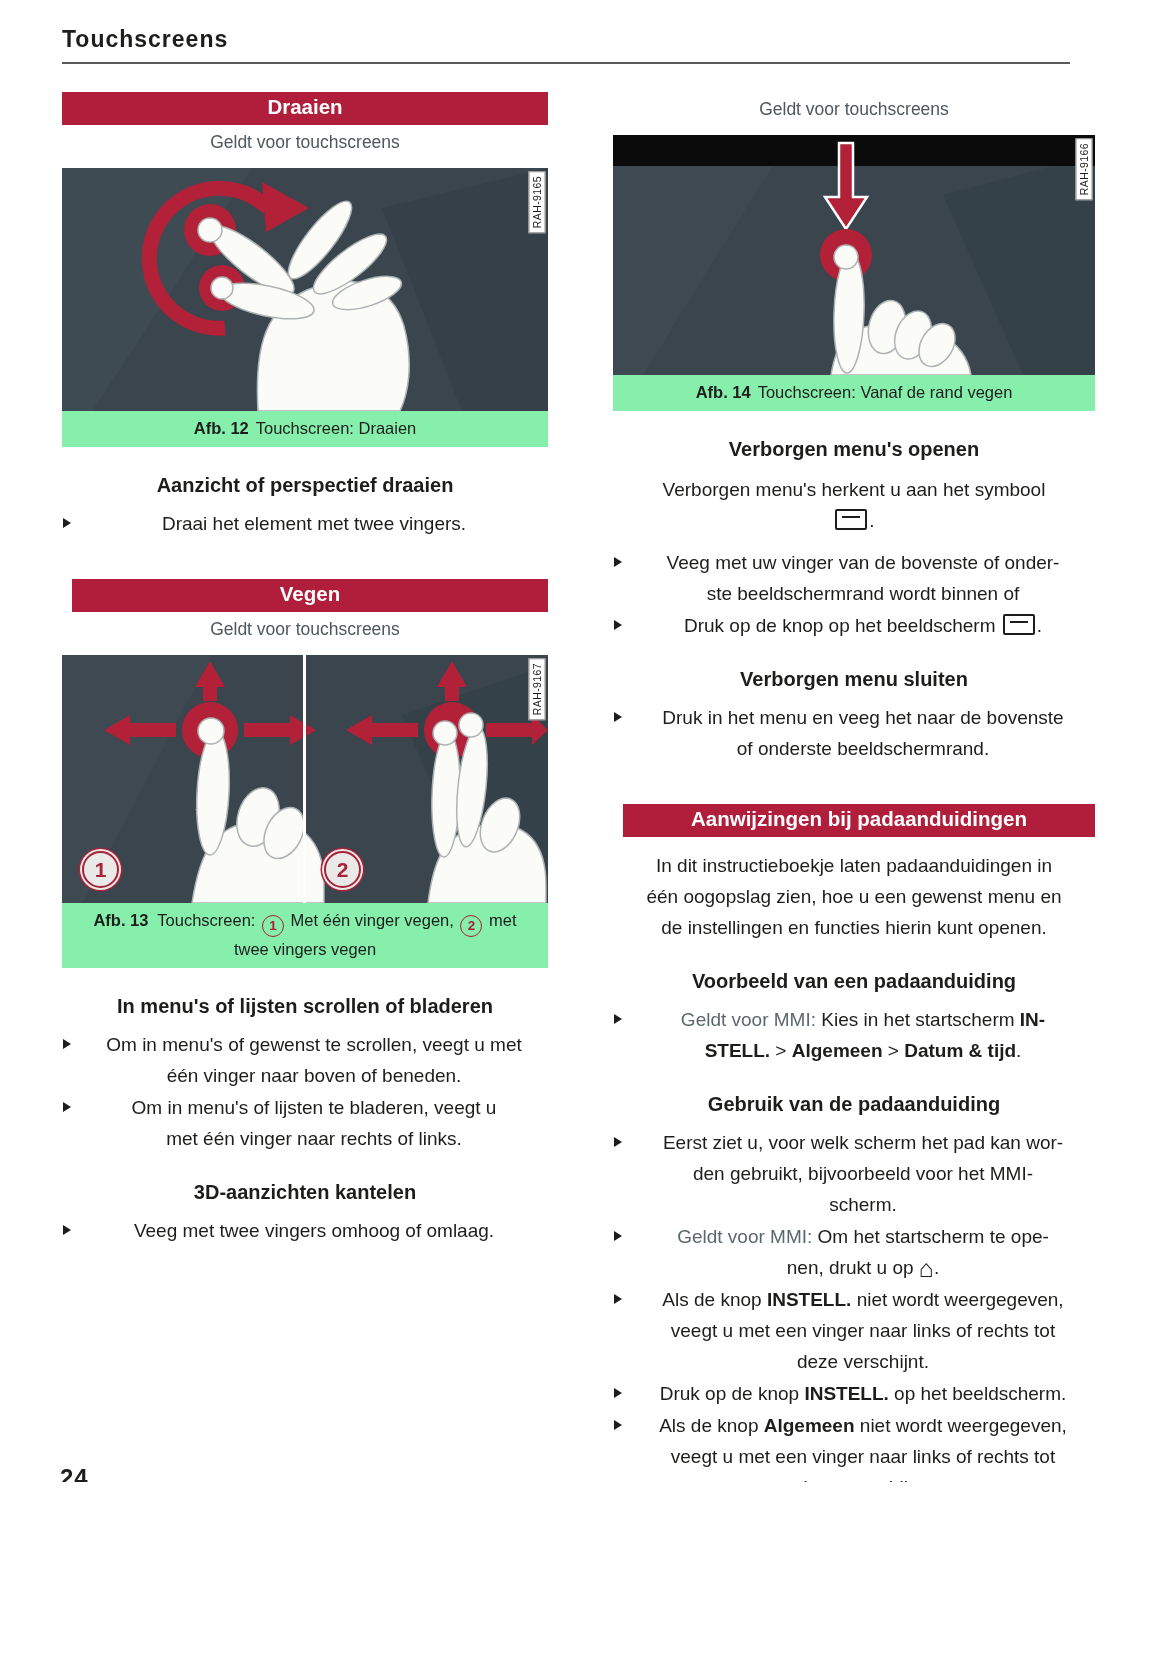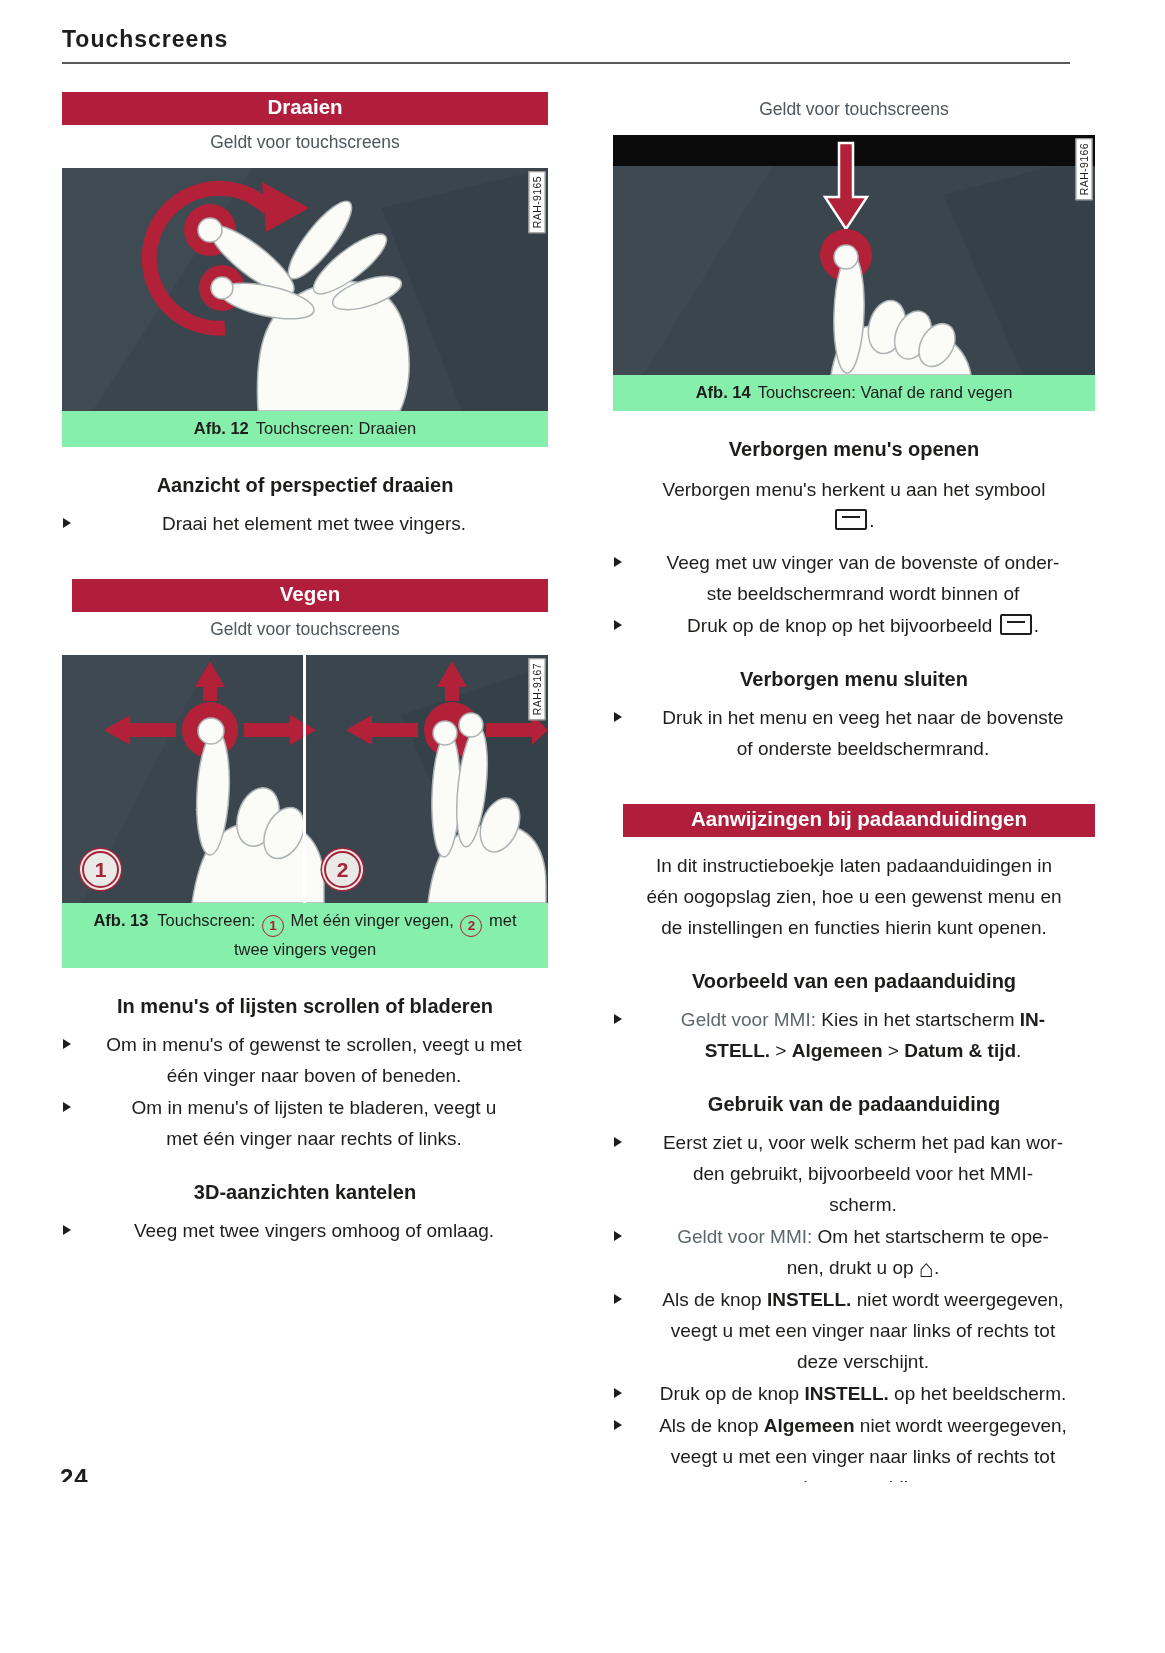--- a/index.html
+++ b/index.html
@@ -198,21 +198,21 @@
 </span><span class="sym-menu"></span><span>.</span></div>
 
       <div class="blist">
         <div class="bullet">
           <span class="tri"></span>
           <div class="btext pre"><span>Veeg met uw vinger van de bovenste of onder-
 ste beeldschermrand wordt binnen of</span></div>
         </div>
         <div class="bullet">
           <span class="tri"></span>
-          <div class="btext pre"><span>Druk op de knop op het bijvoorbeeld </span><span class="sym-menu"></span><span>.</span></div>
+          <div class="btext pre"><span>Druk op de knop op het beeldscherm </span><span class="sym-menu"></span><span>.</span></div>
         </div>
       </div>
 
       <div class="h3">Verborgen menu sluiten</div>
       <div class="blist">
         <div class="bullet">
           <span class="tri"></span>
           <div class="btext pre"><span>Druk in het menu en veeg het naar de bovenste
 of onderste beeldschermrand.</span></div>
         </div>

